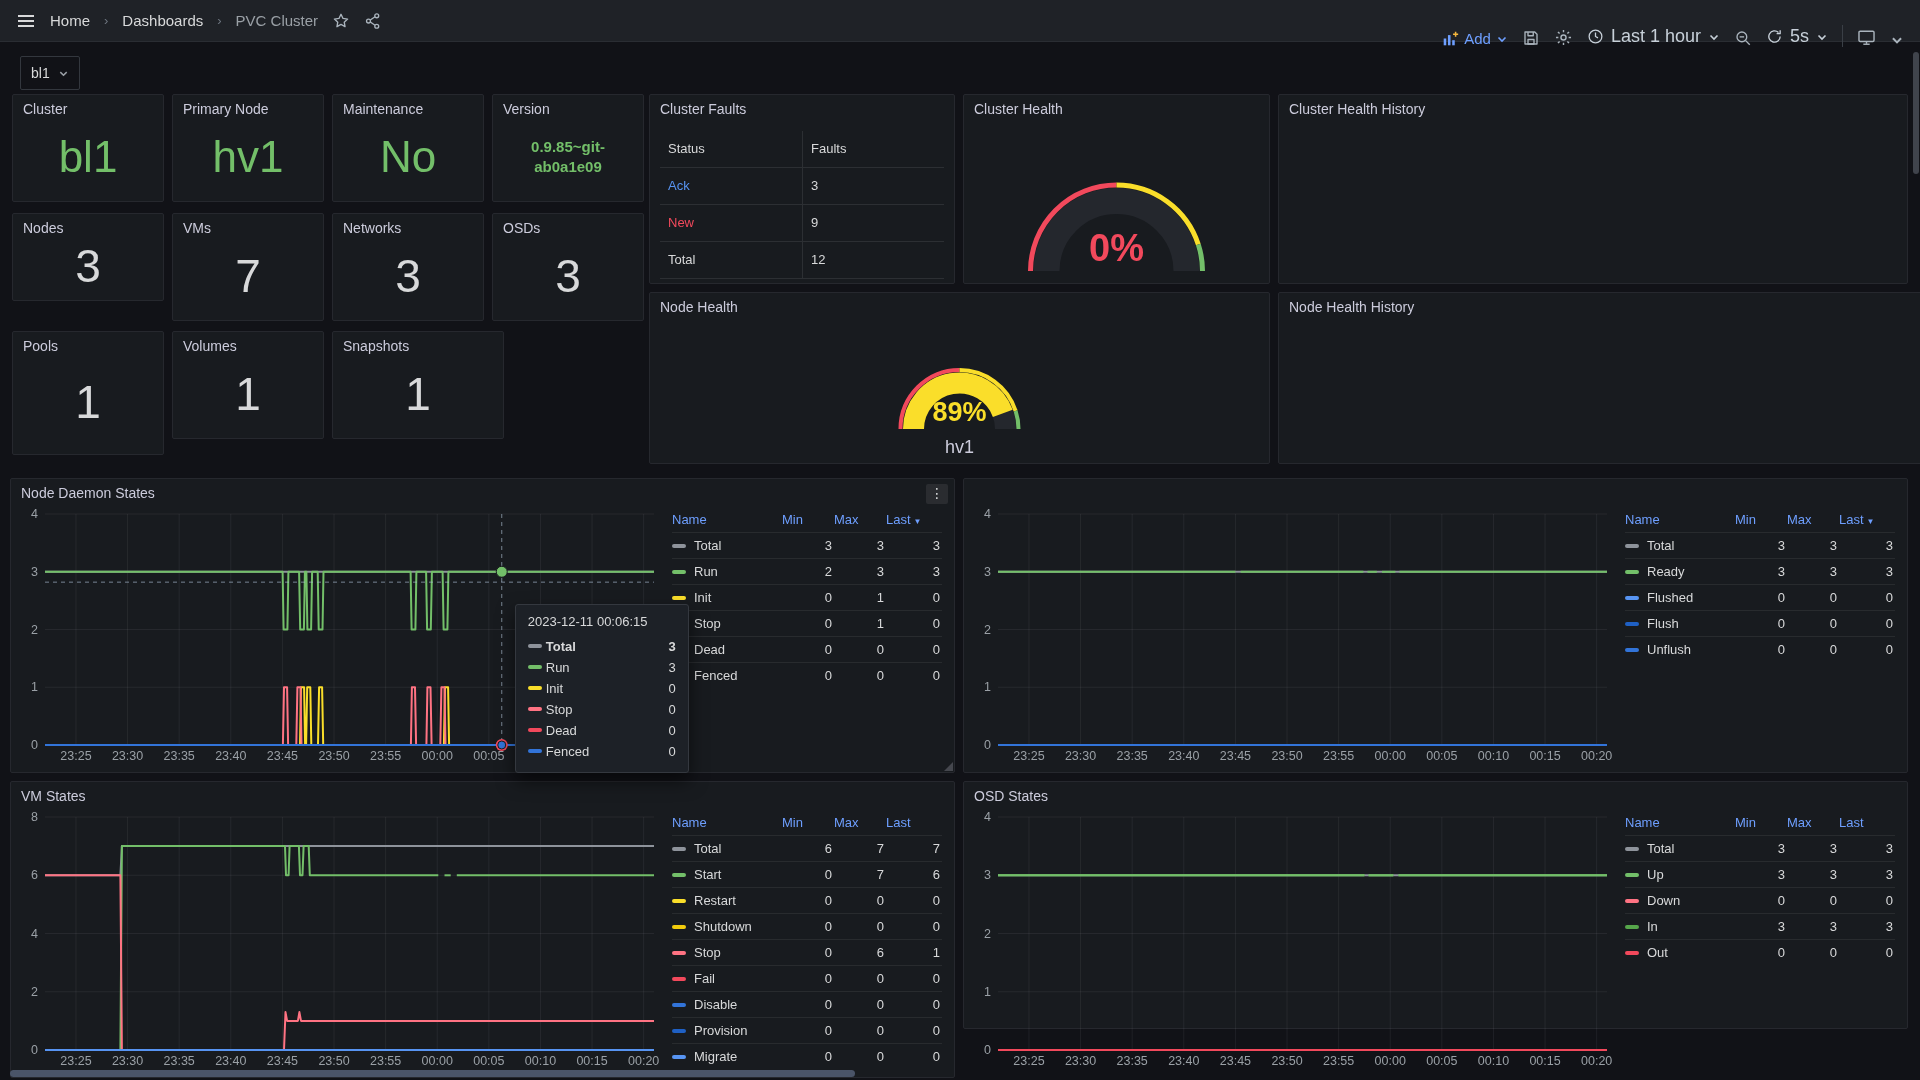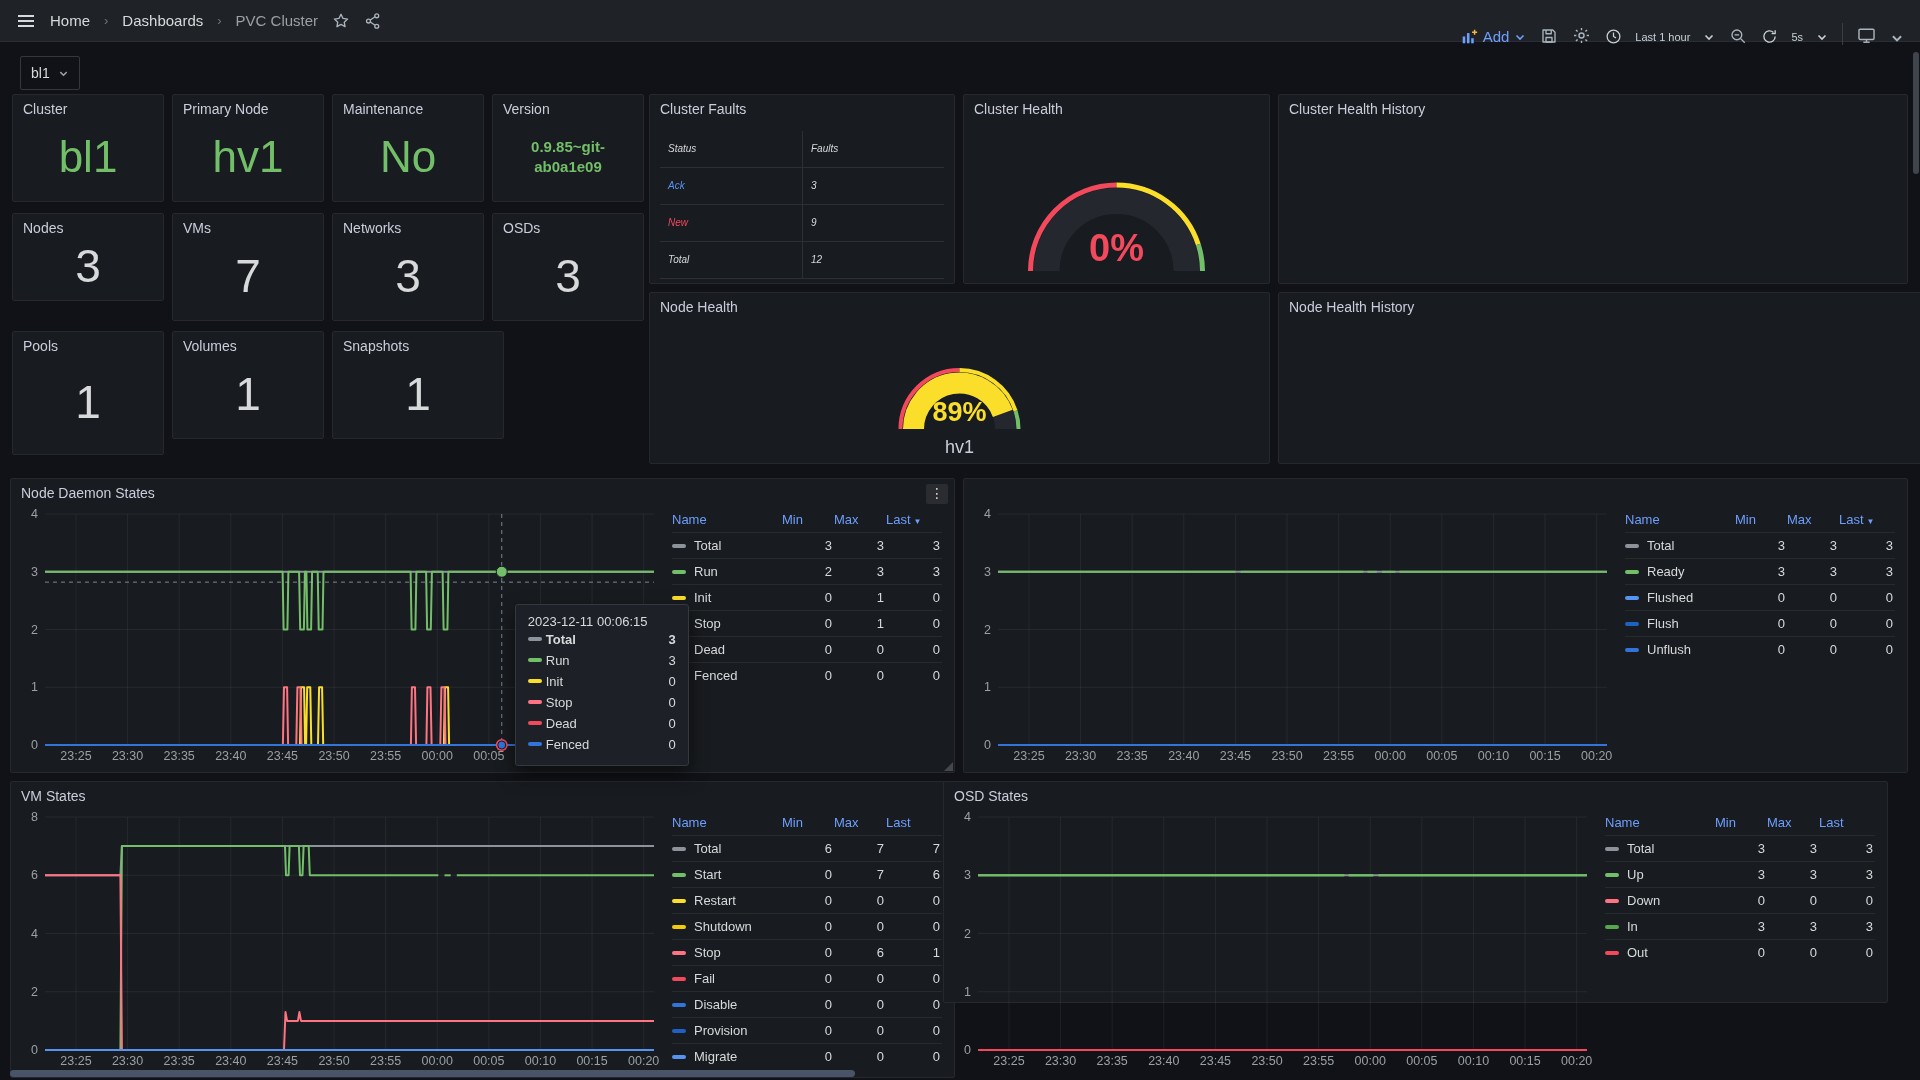--- a/index.html
+++ b/index.html
@@ -6,36 +6,36 @@
     font-family:"Liberation Sans","DejaVu Sans",sans-serif;-webkit-font-smoothing:antialiased;}
   .navbar{position:absolute;left:0;top:0;width:1920px;height:42px;background:#1f2227;
     border-bottom:1px solid #2a2d33;display:flex;align-items:center;padding:0 16px;box-sizing:border-box;z-index:10;}
   .nav-left{display:flex;align-items:center;gap:14px;flex:1;}
   .nav-right{display:flex;align-items:flex-end;gap:14px;}
   .crumb{font-size:15px;color:#d8d9da;cursor:pointer;}
   .crumb.current{color:#9aa0a6;}
   .crumb-sep{color:#6e7680;font-size:13px;}
   .icon-btn{display:flex;align-items:center;justify-content:center;color:#aab4bd;cursor:pointer;}
   .add-btn{display:flex;align-items:center;gap:5px;color:#6e9fff;font-size:15px;font-weight:500;cursor:pointer;}
-  .time-btn{display:flex;align-items:center;gap:13px;color:#c7d0d9;font-size:11px;cursor:pointer;margin-top:32px;}
+  .time-btn{display:flex;align-items:center;gap:7px;color:#c7d0d9;font-size:18px;cursor:pointer;margin-top:32px;}
   .nav-divider{width:1px;height:22px;background:#3a3f46;}
   .dash{position:absolute;left:0;top:42px;right:0;bottom:0;}
   .var-select{position:absolute;left:20px;top:14px;height:32px;padding:0 10px;border:1px solid #33373e;
     border-radius:2px;display:flex;align-items:center;gap:8px;color:#d8d9da;font-size:14px;cursor:pointer;background:#111217;}
   .panel{position:absolute;background:#181b1f;border:1px solid #26282e;border-radius:2px;box-sizing:border-box;}
   .panel-title{height:28px;line-height:28px;padding:0 10px;font-size:14px;font-weight:500;color:#ccccdc;
     white-space:nowrap;overflow:hidden;}
   .panel-body{position:absolute;left:8px;right:8px;top:28px;bottom:6px;}
   .stat-value-wrap{position:absolute;left:0;right:0;top:24px;bottom:6px;display:flex;align-items:center;justify-content:center;text-align:center;}
   .stat-green{color:#73bf69;font-size:44px;font-weight:500;}
   .stat-white{color:#d8d9da;font-size:46px;font-weight:500;}
   .stat-green-small{color:#73bf69;font-size:15px;font-weight:600;width:118px;line-height:1.35;word-wrap:break-word;}
   .ftable{position:absolute;left:10px;right:10px;top:36px;display:grid;grid-template-columns:1fr 1fr;}
-  .ftable .cell{height:36px;line-height:36px;font-size:10px;color:#d8d9da;padding-left:8px;
-    border-bottom:1px solid rgba(255,255,255,0.09);font-style:italic;}
+  .ftable .cell{height:36px;line-height:36px;font-size:13px;color:#d8d9da;padding-left:8px;
+    border-bottom:1px solid rgba(255,255,255,0.09);}
   .ftable .head{font-weight:500;}
   .ftable .vleft{border-left:1px solid rgba(255,255,255,0.09);}
   .chart-flex{position:absolute;left:8px;right:8px;top:28px;bottom:6px;display:flex;}
   .chart-area{flex:1;min-width:0;position:relative;}
   .chart-legend{width:284px;padding:0 4px 0 10px;box-sizing:border-box;font-size:13px;}
   .lg-row{display:grid;grid-template-columns:1fr 52px 52px 56px;align-items:center;height:25px;
     border-top:1px solid rgba(255,255,255,0.07);color:#d8d9da;}
   .lg-head{border-top:none;color:#6e9fff;font-weight:500;}
   .lg-head > div{text-align:left;}
   .lg-head > div:first-child{text-align:left;}
@@ -44,21 +44,21 @@
   .swatch{width:14px;height:4px;border-radius:2px;flex:0 0 auto;}
   .sort-caret{font-size:8px;color:#6e9fff;margin-left:3px;}
   .gauge-row{position:absolute;left:0;right:0;top:28px;bottom:4px;display:flex;}
   .gauge-cell{flex:1;position:relative;}
   .kebab{position:absolute;right:6px;top:5px;width:22px;height:20px;border-radius:2px;background:rgba(255,255,255,0.08);
     color:#d8d9da;font-size:14px;text-align:center;line-height:19px;cursor:pointer;}
   .resize-corner{position:absolute;right:1px;bottom:1px;width:0;height:0;
     border-left:9px solid transparent;border-bottom:9px solid rgba(204,204,220,0.25);}
   .tooltip{position:absolute;background:#1d2127;border:1px solid #34383f;border-radius:3px;
     box-shadow:0 8px 18px rgba(0,0,0,0.55);padding:9px 12px 10px;color:#d8d9da;font-size:13px;z-index:6;width:148px;}
-  .tt-head{white-space:nowrap;}
+  .tt-head{margin-bottom:7px;white-space:nowrap;}
   .tt-row{display:grid;grid-template-columns:18px 1fr auto;align-items:center;height:21px;}
   .tt-row .swatch{width:14px;height:4px;}
   .vscroll{position:absolute;right:1px;top:52px;width:6px;height:122px;background:#40444c;border-radius:3px;}
   .hscroll{position:absolute;left:10px;top:1070px;width:845px;height:7px;background:#4a5468;border-radius:4px;}
   svg text{font-family:"Liberation Sans","DejaVu Sans",sans-serif;}
 </style>
 </head>
 <body>
 
 <div class="navbar">
@@ -747,21 +747,21 @@
               <span>Migrate</span>
             </div>
             <div class="lg-num">0</div>
             <div class="lg-num">0</div>
             <div class="lg-num">0</div>
           </div>
         </div>
     </div>
   </div>
 
-  <div class="panel" style="left:943px;top:739px;width:945px;height:222px">
+  <div class="panel" style="left:963px;top:739px;width:945px;height:248px">
     <div class="panel-title">OSD States</div>
     <div class="chart-flex">
       <div class="chart-area" id="chart-5"><svg width="643" height="261">
             <line x1="26" y1="240" x2="635" y2="240" stroke="rgba(204,204,220,0.08)" stroke-width="1"></line>
             <text x="19" y="244" text-anchor="end" fill="#9aa0a6" font-size="12.5">0</text>
             <line x1="26" y1="181.75" x2="635" y2="181.75" stroke="rgba(204,204,220,0.08)" stroke-width="1"></line>
             <text x="19" y="185.75" text-anchor="end" fill="#9aa0a6" font-size="12.5">1</text>
             <line x1="26" y1="123.5" x2="635" y2="123.5" stroke="rgba(204,204,220,0.08)" stroke-width="1"></line>
             <text x="19" y="127.5" text-anchor="end" fill="#9aa0a6" font-size="12.5">2</text>
             <line x1="26" y1="65.25" x2="635" y2="65.25" stroke="rgba(204,204,220,0.08)" stroke-width="1"></line>

